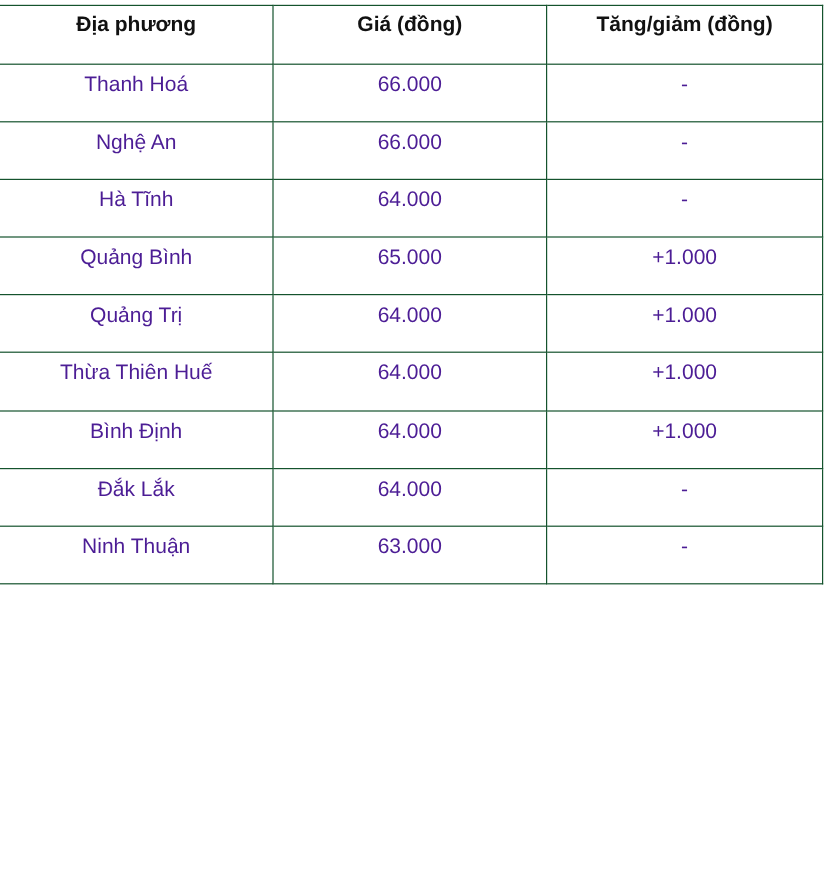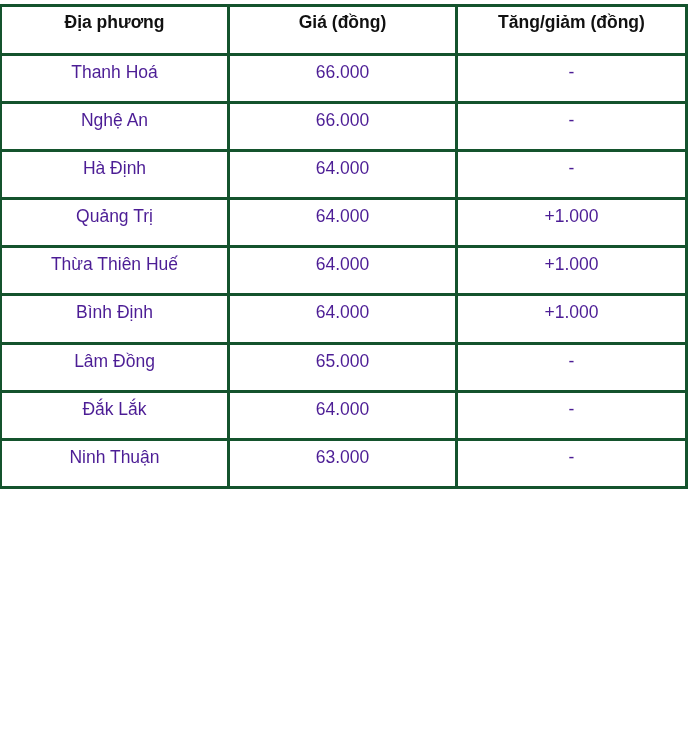--- a/index.html
+++ b/index.html
@@ -18,21 +18,21 @@
     .price-table {
       position: absolute;
       left: -1px;
       top: 4px;
       width: 686px;
       border-collapse: collapse;
       table-layout: fixed;
     }
     .price-table th,
     .price-table td {
-      border: 3px solid #14532d;
+      border: 1px solid #14532d;
       text-align: center;
       padding: 0;
       font-size: 17.5px;
       vertical-align: top;
     }
     .price-table th {
       height: 47px;
       font-weight: bold;
       color: #111111;
       padding-top: 5px;
@@ -70,45 +70,45 @@
       <td>Thanh Hoá</td>
       <td>66.000</td>
       <td>-</td>
     </tr>
     <tr>
       <td>Nghệ An</td>
       <td>66.000</td>
       <td>-</td>
     </tr>
     <tr>
-      <td>Hà Định</td>
+      <td>Hà Tĩnh</td>
       <td>64.000</td>
       <td>-</td>
+    </tr>
+    <tr>
+      <td>Quảng Bình</td>
+      <td>65.000</td>
+      <td>+1.000</td>
     </tr>
     <tr>
       <td>Quảng Trị</td>
       <td>64.000</td>
       <td>+1.000</td>
     </tr>
     <tr>
       <td>Thừa Thiên Huế</td>
       <td>64.000</td>
       <td>+1.000</td>
     </tr>
     <tr>
       <td>Bình Định</td>
       <td>64.000</td>
       <td>+1.000</td>
     </tr>
     <tr>
-      <td>Lâm Đồng</td>
-      <td>65.000</td>
-      <td>-</td>
-    </tr>
-    <tr>
       <td>Đắk Lắk</td>
       <td>64.000</td>
       <td>-</td>
     </tr>
     <tr>
       <td>Ninh Thuận</td>
       <td>63.000</td>
       <td>-</td>
     </tr>
   </tbody>

